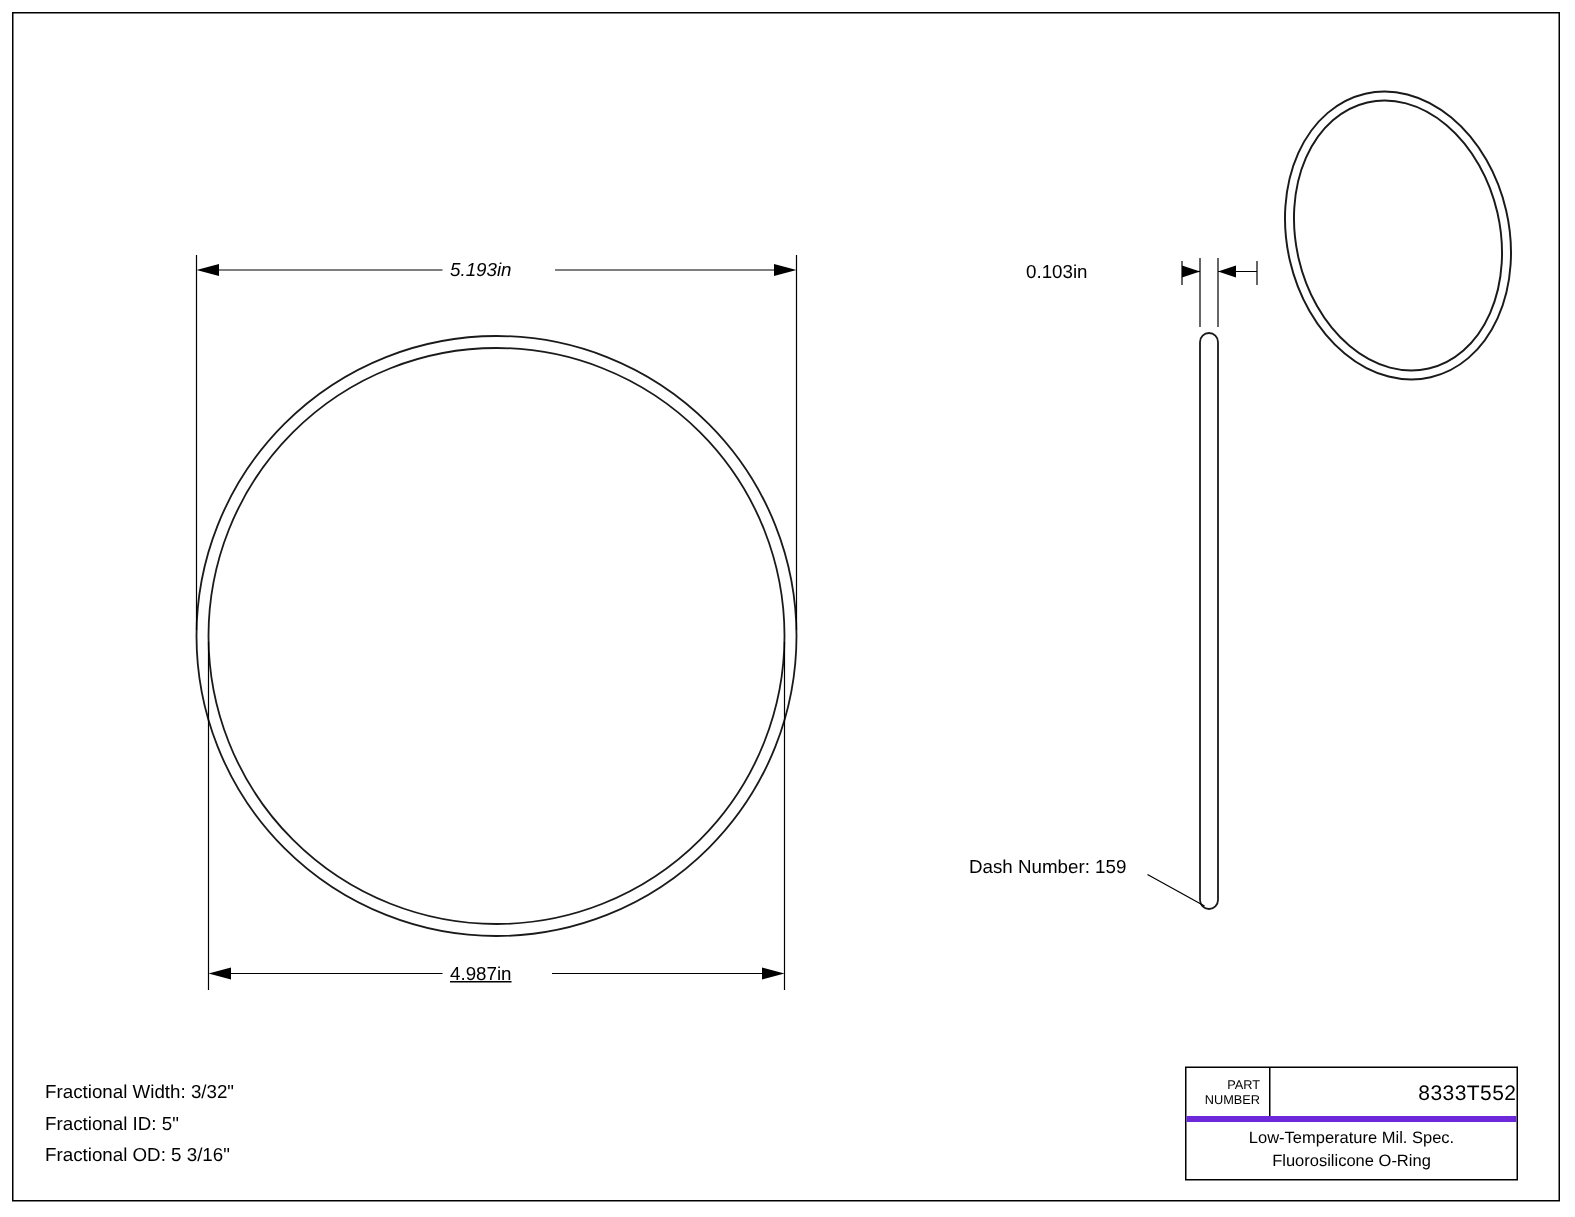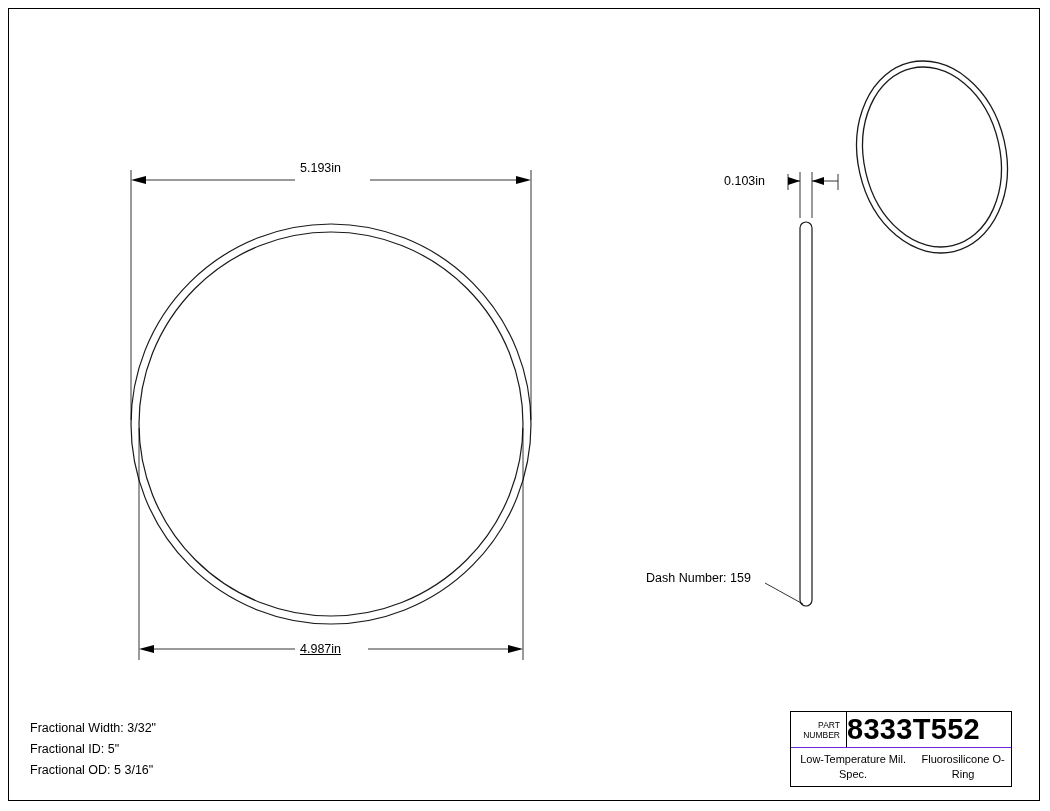--- a/index.html
+++ b/index.html
@@ -59,48 +59,48 @@
     top: 711px;
     width: 222px;
     height: 76px;
     border: 1px solid #000;
     box-sizing: border-box;
   }
   .tb-top {
     height: 36px;
     display: flex;
     align-items: center;
-    border-bottom: 1px solid #6d28d9;
+    border-bottom: 4px solid #6d28d9;
     box-sizing: border-box;
   }
   .tb-label {
     width: 56px;
     font-size: 8.5px;
     line-height: 10px;
     text-align: right;
     padding-right: 6px;
     color: #000;
     border-right: 1px solid #000;
     height: 100%;
     display: flex;
     flex-direction: column;
     justify-content: center;
     box-sizing: border-box;
   }
   .tb-number {
     flex: 1;
-    font-size: 29px;
-    font-weight: bold;
-    text-align: left;
+    font-size: 14px;
+    font-weight: normal;
+    text-align: right;
     letter-spacing: 0.3px;
   }
   .tb-desc {
     height: 38px;
     display: flex;
-    flex-direction: row;
+    flex-direction: column;
     align-items: center;
     justify-content: center;
     font-size: 11px;
     line-height: 15px;
     text-align: center;
   }
 </style>
 </head>
 <body>
 
@@ -144,23 +144,23 @@
       <line x1="765" y1="583" x2="803" y2="604" stroke-width="0.8"></line>
 
       <g transform="translate(932,157) rotate(-13)">
         <ellipse cx="0" cy="0" rx="74" ry="97" stroke="#1a1a1a" stroke-width="1.3"></ellipse>
         <ellipse cx="0" cy="0" rx="68" ry="91" stroke="#1a1a1a" stroke-width="1.3"></ellipse>
       </g>
 
     </g>
   </svg>
 
-  <div class="dim-text" style="left:300px; top:161px;">5.193in</div>
+  <div class="dim-text" style="left:300px; top:173px;font-style:italic;">5.193in</div>
   <div class="dim-text" style="left:300px; top:642px;text-decoration:underline;">4.987in</div>
-  <div class="dim-text" style="left:724px; top:174px;">0.103in</div>
+  <div class="dim-text" style="left:684px; top:174px;">0.103in</div>
   <div class="dim-text" style="left:646px; top:571px;">Dash Number: 159</div>
 
   <div class="spec-list">
     <div>Fractional Width: 3/32"</div>
     <div>Fractional ID: 5"</div>
     <div>Fractional OD: 5 3/16"</div>
   </div>
 
   <div class="title-block">
     <div class="tb-top">

